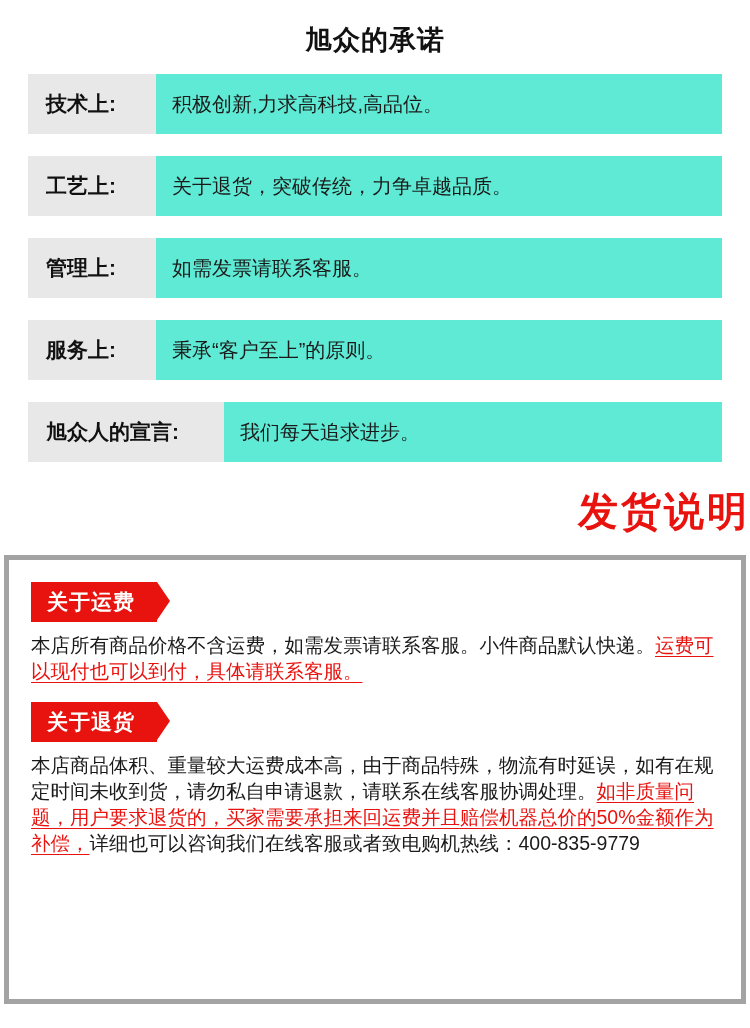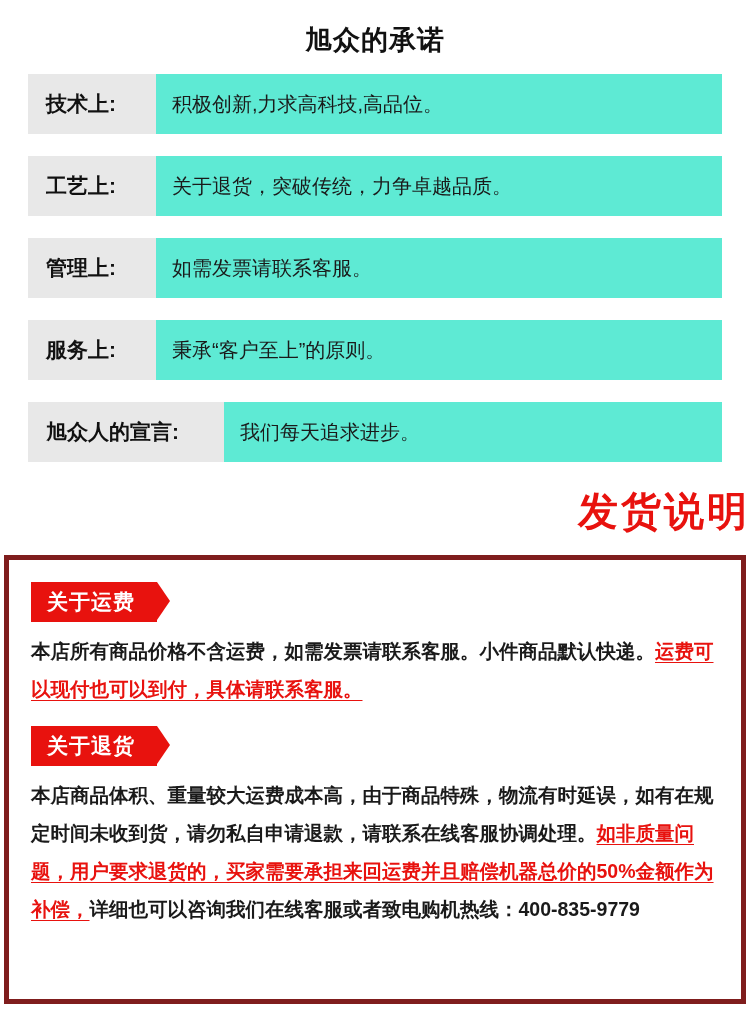--- a/index.html
+++ b/index.html
@@ -78,21 +78,21 @@
     color: #e8120e;
     letter-spacing: 3px;
     margin-top: 14px;
     margin-bottom: 16px;
   }
 
   
   .ship-box {
     position: relative;
     margin: 0 4px;
-    border: 5px solid #7f1d1d;
+    border: 5px solid #a3a3a3;
     box-sizing: border-box;
     padding: 22px 22px 18px 22px;
     height: 449px;
   }
   .tag-wrap {
     margin-bottom: 10px;
   }
   .tag {
     display: inline-block;
     position: relative;
@@ -109,25 +109,24 @@
     right: -13px;
     top: 0;
     width: 0;
     height: 0;
     border-top: 19px solid transparent;
     border-bottom: 19px solid transparent;
     border-left: 13px solid #e8120e;
   }
   .para {
     font-size: 19.5px;
-    line-height: 38px;
+    line-height: 26px;
     color: #1a1a1a;
     margin: 0 0 18px 0;
     text-align: left;
-    font-weight: bold;
   }
   .para .red-underline {
     color: #e8120e;
     text-decoration: underline;
     text-underline-offset: 4px;
   }
   .block-2 {
     margin-top: 14px;
   }
 </style>

